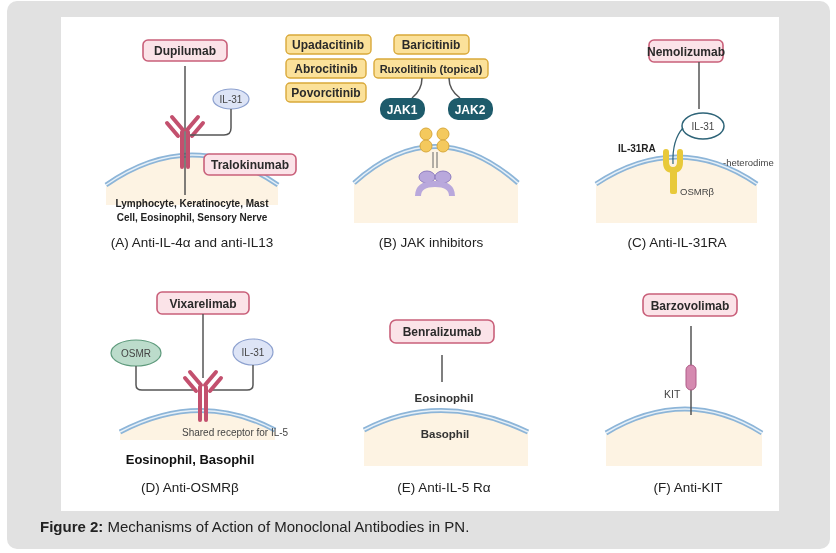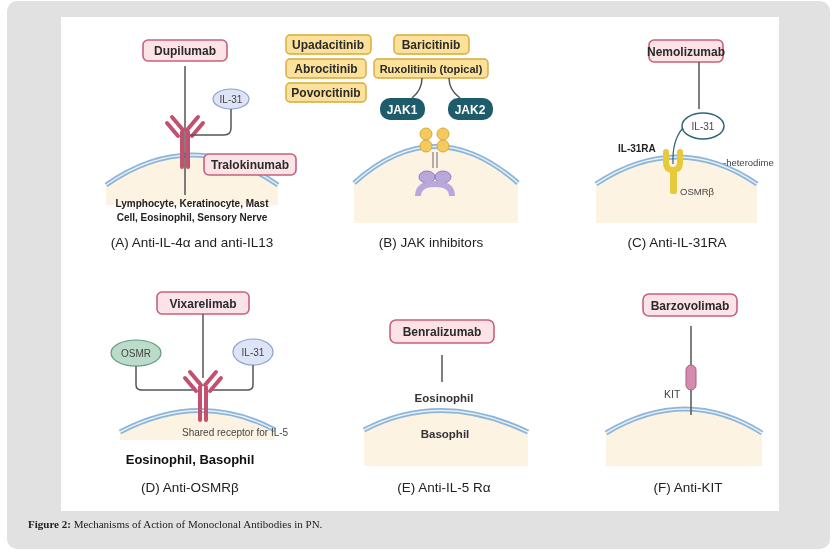--- a/index.html
+++ b/index.html
@@ -1,19 +1,19 @@
 <!DOCTYPE html>
 <html><head>
 <meta charset="utf-8">
 <style>
   html, body { margin: 0; padding: 0; background: #ffffff; }
   body { width: 836px; height: 553px; position: relative; overflow: hidden; font-family: "Liberation Sans", sans-serif; }
   .outer { position: absolute; left: 7px; top: 1px; width: 823px; height: 548px; background: #e1e1e1; border-radius: 10px; }
   .figure { position: absolute; left: 61px; top: 17px; width: 718px; height: 494px; background: #ffffff; }
-  .caption { position: absolute; left: 28px; top: 518px; font-family: Liberation Serif, serif; font-size: 11px; color: #222; }
+  .caption { position: absolute; left: 40px; top: 518px; font-family: Liberation Sans, sans-serif; font-size: 15px; color: #222; }
   .caption b { font-weight: bold; }
   svg { position: absolute; left: 0; top: 0; }
   .pill-pink { fill: #fbe3e8; stroke: #c9607a; stroke-width: 1.6; }
   .pill-yellow { fill: #fbe19a; stroke: #d9a93a; stroke-width: 1.4; }
   .lbl { font-family: "Liberation Sans", sans-serif; font-weight: bold; font-size: 12px; fill: #2a2a2a; }
   .lbl-sm { font-family: "Liberation Sans", sans-serif; font-size: 10px; fill: #444; }
   .title { font-family: "Liberation Sans", sans-serif; font-size: 13.5px; fill: #222; }
   .cellbody { fill: #fdf3e3; }
   .membrane { fill: none; stroke: #8db5d8; stroke-width: 5; }
   .membrane-in { fill: none; stroke: #e6f0f8; stroke-width: 1.5; }

